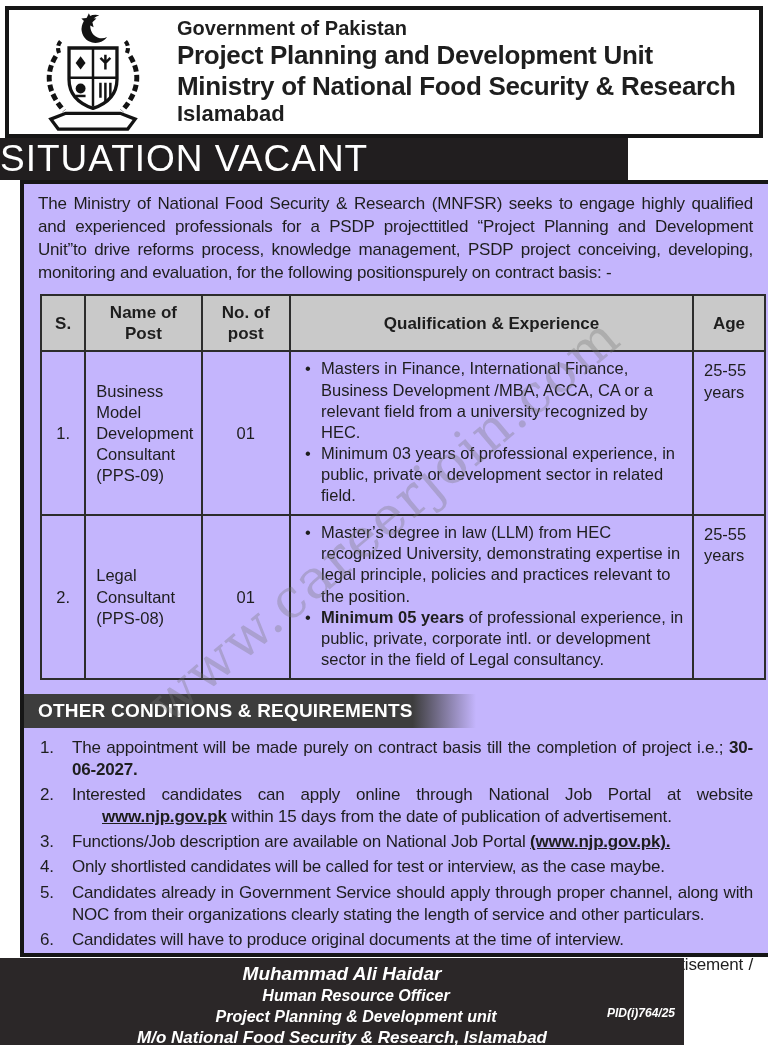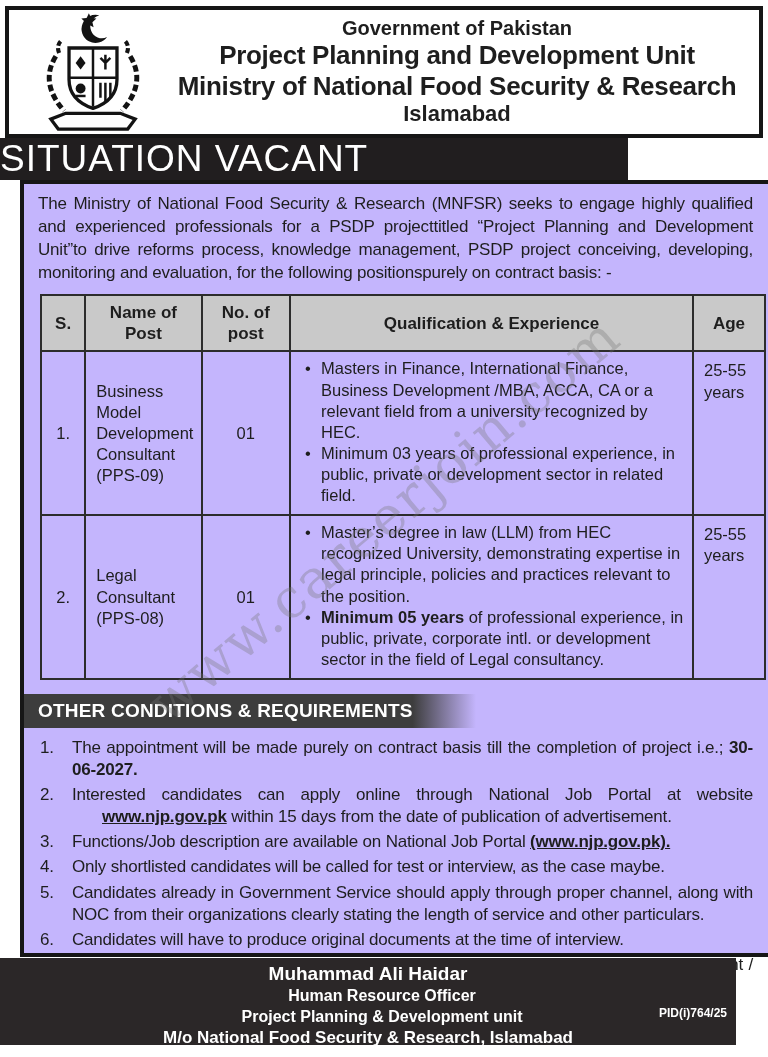--- a/index.html
+++ b/index.html
@@ -3,21 +3,21 @@
 <meta charset="utf-8">
 <style>
   * { margin:0; padding:0; box-sizing:border-box; }
   html,body { width:768px; height:1057px; background:#ffffff; }
   body { font-family:"Liberation Sans", sans-serif; color:#1e1e1e; position:relative; overflow:hidden; }
 
   
   .header-box{ position:absolute; left:5px; top:6px; width:758px; height:132px;
     border:4px solid #161616; background:#fff; display:flex; align-items:center; }
   .emblem-wrap{ width:168px; display:flex; justify-content:center; align-items:center; }
-  .header-titles{ flex:1; text-align:center; padding-right:22px; line-height:1.18; }
+  .header-titles{ flex:1; padding-right:22px; line-height:1.18; }
   .ht1{ font-size:20px; font-weight:bold; }
   .ht2{ font-size:26px; font-weight:bold; letter-spacing:-0.3px; }
   .ht3{ font-size:26px; font-weight:bold; letter-spacing:-0.3px; }
   .ht4{ font-size:22px; font-weight:bold; }
 
   
   .banner{ position:absolute; left:0; top:138px; width:628px; height:42px;
     background:#211e1f; color:#ffffff; 
     font-size:37px; font-weight:normal; letter-spacing:1px; line-height:42px; }
 
@@ -48,22 +48,22 @@
   .cond-bar{ margin:14px 0 0 -14px; height:34px; width:452px;
     background:linear-gradient(90deg,#3d3d3d 0%,#3d3d3d 86%,rgba(61,61,61,0) 100%);
     color:#fff; font-size:19px; font-weight:bold; line-height:34px; padding-left:14px;
     letter-spacing:0.2px; }
   .cond-list{ margin-top:9px; font-size:17px; line-height:1.3; letter-spacing:-0.2px; }
   .cond{ display:flex; margin-bottom:3px; }
   .cnum{ flex:0 0 24px; margin-right:10px; padding-left:2px; }
   .ctext{ flex:1; text-align:justify; }
 
   
-  .footer{ position:absolute; left:0; top:958px; width:736px; height:87px;
-    background:#2b2728; color:#fff; text-align:center; padding-top:5px; }
+  .footer{ position:absolute; left:0; top:958px; width:684px; height:87px;
+    background:#2b2728; color:#fff; text-align:center; padding-top:5px;font-style:italic; }
   .f1{ font-size:19px; font-weight:bold; line-height:22px; }
   .f2,.f3{ font-size:16px; font-weight:bold; line-height:21px;margin-left:28px; }
   .f4{ font-size:17px; font-weight:bold; line-height:21px; }
   .pid{ position:absolute; right:9px; bottom:25px; font-size:12px; font-weight:bold; }
 
   
   .watermark{ position:absolute; left:-16px; top:488px; width:800px; text-align:center;
     transform:rotate(-40deg); font-family:"DejaVu Serif", serif; font-size:54px;
     color:rgba(115,115,115,0.32); letter-spacing:2px; pointer-events:none; z-index:5; }
 </style>

